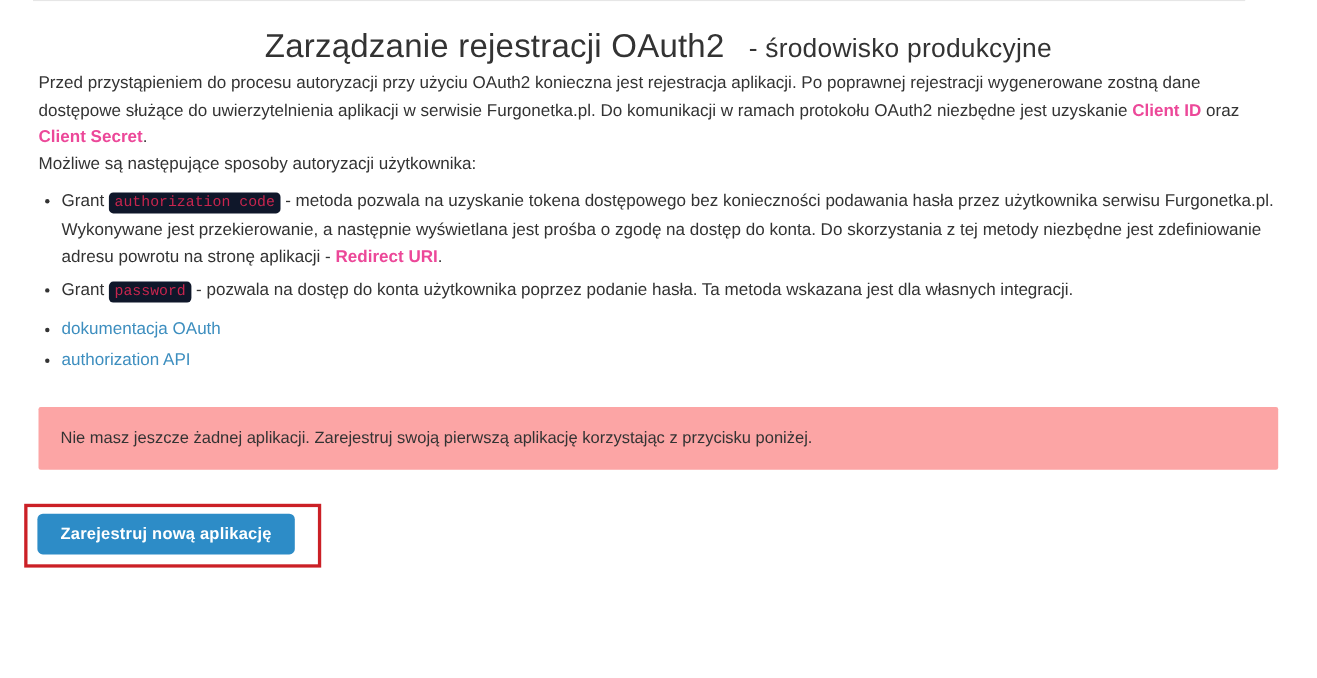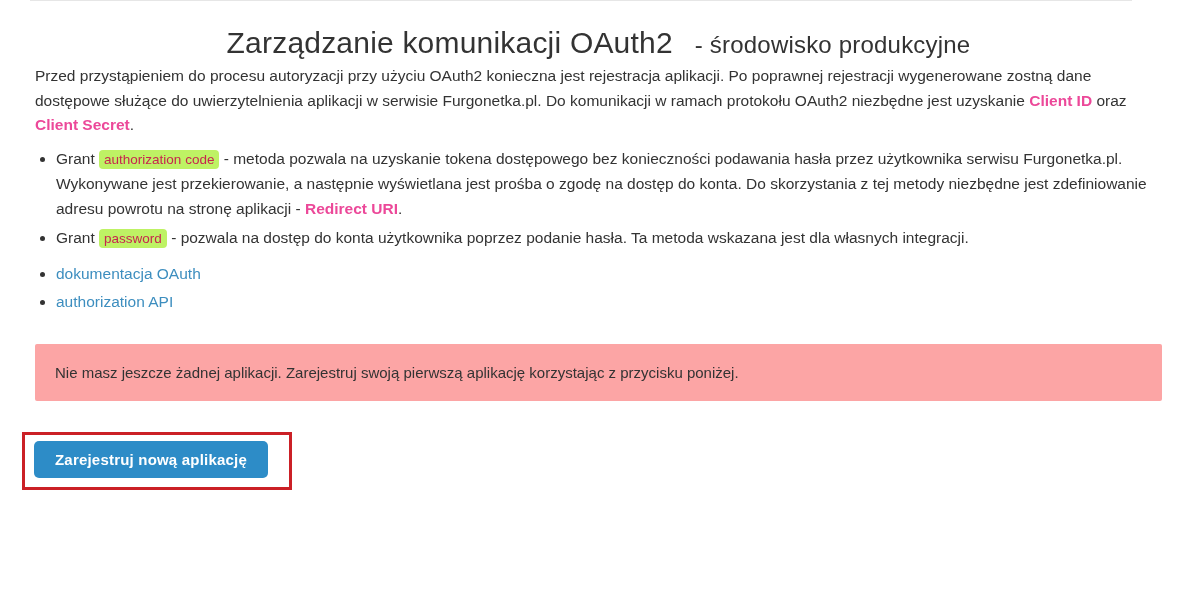--- a/index.html
+++ b/index.html
@@ -48,24 +48,24 @@
 
   ul.bullet-list {
     margin: 9px 0 0 0;
     padding-left: 21px;
     font-size: 15.5px;
     line-height: 24.5px;
   }
   ul.bullet-list li { margin-bottom: 5px; }
 
   code.inline-code {
-    font-family: Liberation Sans, sans-serif;
+    font-family: Liberation Mono, monospace;
     font-size: 13.5px;
     color: #c7254e;
-    background: #bef264;
+    background: #0f172a;
     padding: 2px 5px;
     border-radius: 4px;
     white-space: nowrap;
   }
 
   ul.links-list {
     margin: 8px 0 16px 0;
     padding-left: 21px;
     font-size: 15.5px;
     line-height: 28px;
@@ -106,24 +106,25 @@
     letter-spacing: 0.2px;
   }
 </style>
 </head>
 <body>
 
 <div class="top-line"></div>
 
 <div class="content">
 
-  <h1 class="page-title"><span>Zarządzanie komunikacji OAuth2</span><span class="title-suffix">- środowisko produkcyjne</span></h1>
+  <h1 class="page-title"><span>Zarządzanie rejestracji OAuth2</span><span class="title-suffix">- środowisko produkcyjne</span></h1>
 
   <p class="para para-intro"><span>Przed przystąpieniem do procesu autoryzacji przy użyciu OAuth2 konieczna jest rejestracja aplikacji. Po poprawnej rejestracji wygenerowane zostną dane dostępowe służące do uwierzytelnienia aplikacji w serwisie Furgonetka.pl. Do komunikacji w ramach protokołu OAuth2 niezbędne jest uzyskanie </span><strong>Client ID</strong><span> oraz </span><strong>Client Secret</strong><span>.</span></p>
 
+  <p class="para para-methods">Możliwe są następujące sposoby autoryzacji użytkownika:</p>
 
   <ul class="bullet-list">
     <li><span>Grant </span><code class="inline-code">authorization code</code><span> - metoda pozwala na uzyskanie tokena dostępowego bez konieczności podawania hasła przez użytkownika serwisu Furgonetka.pl. Wykonywane jest przekierowanie, a następnie wyświetlana jest prośba o zgodę na dostęp do konta. Do skorzystania z tej metody niezbędne jest zdefiniowanie adresu powrotu na stronę aplikacji - </span><strong>Redirect URI</strong><span>.</span></li>
     <li><span>Grant </span><code class="inline-code">password</code><span> - pozwala na dostęp do konta użytkownika poprzez podanie hasła. Ta metoda wskazana jest dla własnych integracji.</span></li>
   </ul>
 
 
   <ul class="links-list">
     <li><a class="doc-link">dokumentacja OAuth</a></li>
     <li><a class="doc-link">authorization API</a></li>

